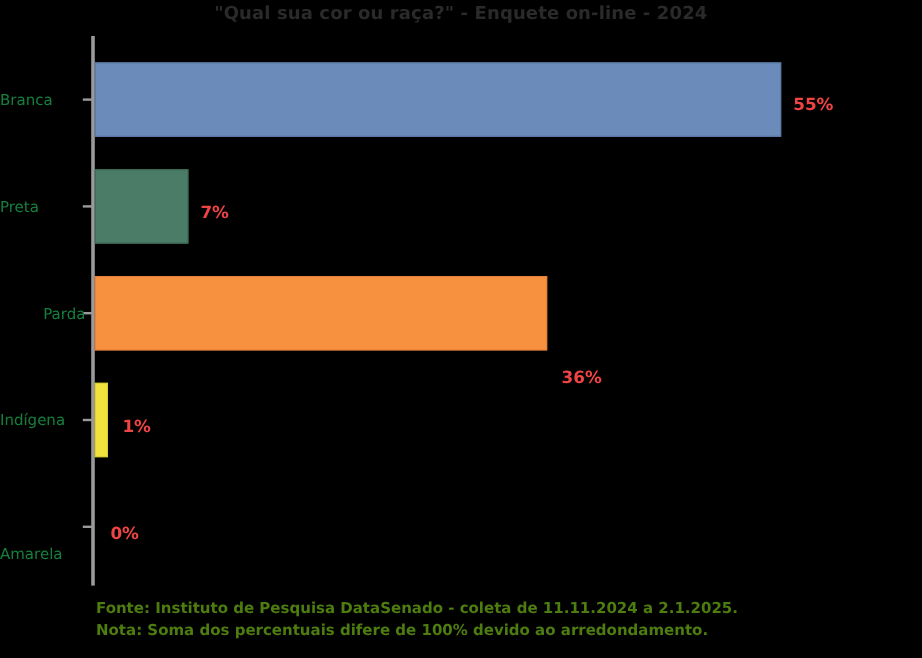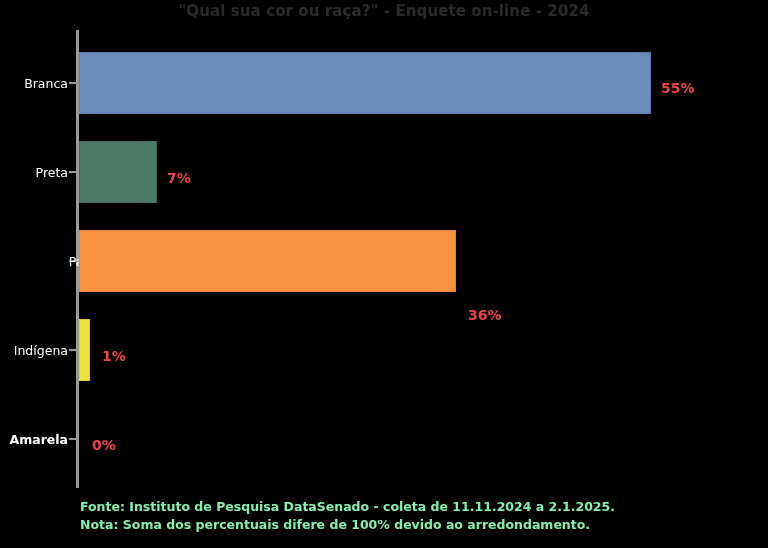--- a/index.html
+++ b/index.html
@@ -58,23 +58,22 @@
     position: absolute;
     left: 69px;
     width: 8px;
     height: 2px;
     background: #9a9a9a;
   }
 
   .cat-label {
     position: absolute;
     right: 768px;
-    text-align: right;
     font-size: 12.5px;
-    color: #ffffff;
+    color: #15803d;
     font-weight: 500;
     white-space: nowrap;
     transform: translateY(-50%);
   }
 
   .bar {
     position: absolute;
     height: 62px;
     box-sizing: border-box;
   }
@@ -87,21 +86,21 @@
     white-space: nowrap;
     transform: translateY(-50%);
   }
 
   
   #footnote {
     position: absolute;
     left: 80px;
     top: 498px;
     font-size: 12.5px;
-    color: #86efac;
+    color: #4d7c0f;
     font-weight: 600;
     line-height: 18px;
     white-space: nowrap;
   }
   #footnote div { white-space: nowrap; }
 </style>
 </head>
 <body>
 
 <div id="figure">
@@ -125,21 +124,21 @@
     <div class="cat-label" style="top: 261px; left: 0px; width: 68px; padding-left: 36px;">Parda</div>
     <div class="bar" style="left:79px; top:230px; width:377px; background:#f7913f; border:1px solid #e8823a;"></div>
     <div class="bar-value" style="left:468px; top:267px;margin-top:48px;">36%</div>
 
     <div class="tick-mark" style="top:349px;"></div>
     <div class="cat-label" style="top: 350px; left: 0px; width: 68px;">Indígena</div>
     <div class="bar" style="left:79px; top:319px; width:11px; background:#f2e33c; border:1px solid #ded033;"></div>
     <div class="bar-value" style="left:102px; top:356px;">1%</div>
 
     <div class="tick-mark" style="top:438px;"></div>
-    <div class="cat-label" style="top: 439px; left: 0px; width: 68px; font-weight: bold;">Amarela</div>
+    <div class="cat-label" style="top: 461px; left: 0px; width: 68px;">Amarela</div>
     <div class="bar" style="left:79px; top:408px; width:0px; background:#f2e33c;"></div>
     <div class="bar-value" style="left:92px; top:445px;">0%</div>
   </div>
 
   <div id="footnote">
     <div>Fonte: Instituto de Pesquisa DataSenado - coleta de 11.11.2024 a 2.1.2025.</div>
     <div>Nota: Soma dos percentuais difere de 100% devido ao arredondamento.</div>
   </div>
 
 </div>

